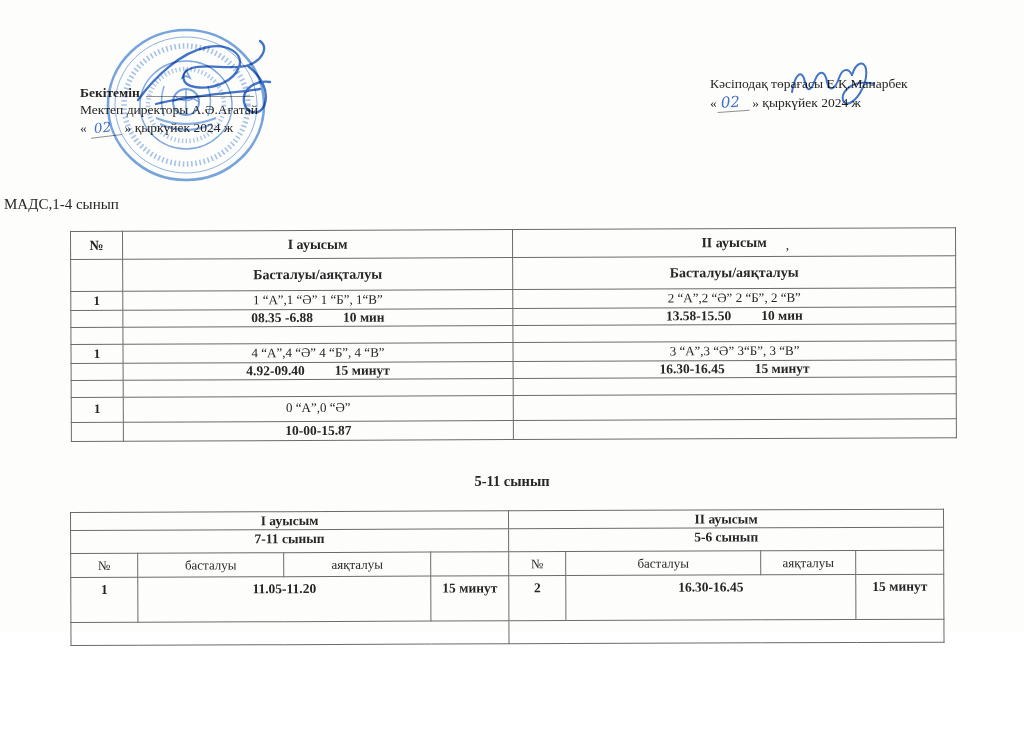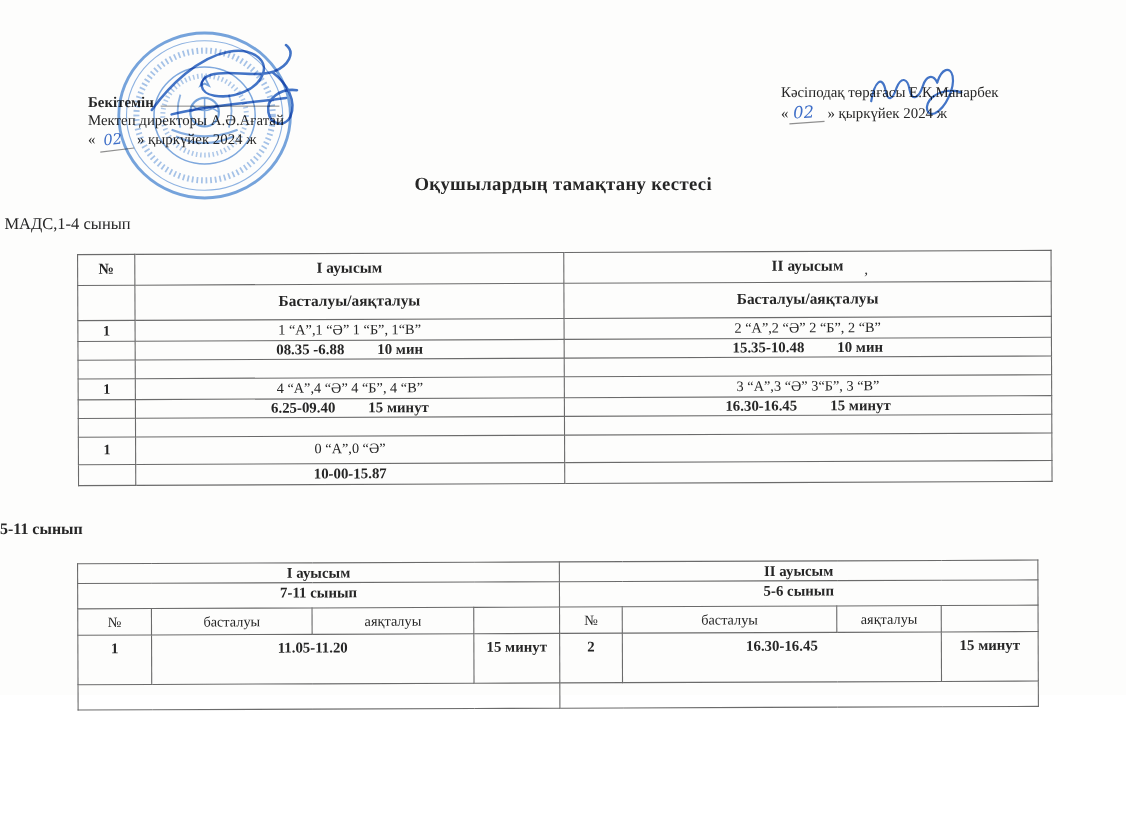--- a/index.html
+++ b/index.html
@@ -30,21 +30,21 @@
   .stamp{position:absolute;left:104px;top:26px;width:164px;height:158px;z-index:3;
          mix-blend-mode:multiply;opacity:.82;}
   .sig{position:absolute;z-index:4;mix-blend-mode:multiply;}
   .sig-left{left:128px;top:36px;width:160px;height:86px;}
   .sig-right{left:786px;top:54px;width:100px;height:54px;}
 
   
   .doc-title{position:absolute;left:0;top:158px;width:1024px;text-align:center;
              font-weight:bold;font-size:17px;letter-spacing:.3px;}
   .doc-subtitle{position:absolute;left:4px;top:196px;width:1024px;text-align:left;font-size:15px;}
-  .section2-title{position:absolute;left:0;top:473px;width:1024px;
+  .section2-title{position:absolute;left:0;top:473px;width:1024px;text-align:center;
                   font-weight:bold;font-size:14.5px;}
   .stray-mark{position:absolute;left:785px;top:238px;font-size:14px;color:#3a3a3a;z-index:5;}
 
   
   table{border-collapse:collapse;table-layout:fixed;position:absolute;
         font-family:"Liberation Serif", serif;color:#262626;background:transparent;}
   td{border:1px solid #6b6b6b;text-align:center;vertical-align:middle;
      padding:0;overflow:hidden;font-size:13px;}
   #table1{left:70px;top:231px;width:885px;transform:rotate(-0.25deg);transform-origin:0 0;}
   #table2{left:70px;top:512px;width:873px;transform:rotate(-0.22deg);transform-origin:0 0;}
@@ -109,21 +109,20 @@
   </div>
 
   <div class="approval approval-right">
     <div>Кәсіподақ төрағасы  Е.Қ.Манарбек</div>
     <div class="date-line">
       <span>«</span><span class="hand-date">02</span>
       <span>» қыркүйек 2024 ж</span>
     </div>
   </div>
 
-  <div class="doc-title">Оқушылардың тамақтану кестесі</div>
   <div class="doc-subtitle">МАДС,1-4 сынып</div>
   <div class="stray-mark">‚</div>
 
   <table id="table1">
     <colgroup>
         <col style="width:52px">
         <col style="width:390px">
         <col style="width:443px">
       </colgroup>
     <tbody>
@@ -146,41 +145,41 @@
     <tr style="height:15px">
       <td></td>
       <td class="timecell">
         <span class="timewrap">
               <span>08.35 -6.88</span>
               <span>10 мин</span>
             </span>
       </td>
       <td class="timecell">
         <span class="timewrap">
-              <span>15.35-10.48</span>
+              <span>13.58-15.50</span>
               <span>10 мин</span>
             </span>
       </td>
     </tr>
     <tr style="height:17px">
       <td></td>
           <td></td>
           <td></td>
     </tr>
 
     <tr style="height:19px">
       <td class="num">1</td>
       <td class="classes">4 “А”,4 “Ә” 4 “Б”, 4 “В”</td>
       <td class="classes">3 “А”,3 “Ә” 3“Б”, 3 “В”</td>
     </tr>
     <tr style="height:15px">
       <td></td>
       <td class="timecell">
         <span class="timewrap">
-              <span>6.25-09.40</span>
+              <span>4.92-09.40</span>
               <span>15 минут</span>
             </span>
       </td>
       <td class="timecell">
         <span class="timewrap">
               <span>16.30-16.45</span>
               <span>15 минут</span>
             </span>
       </td>
     </tr>

